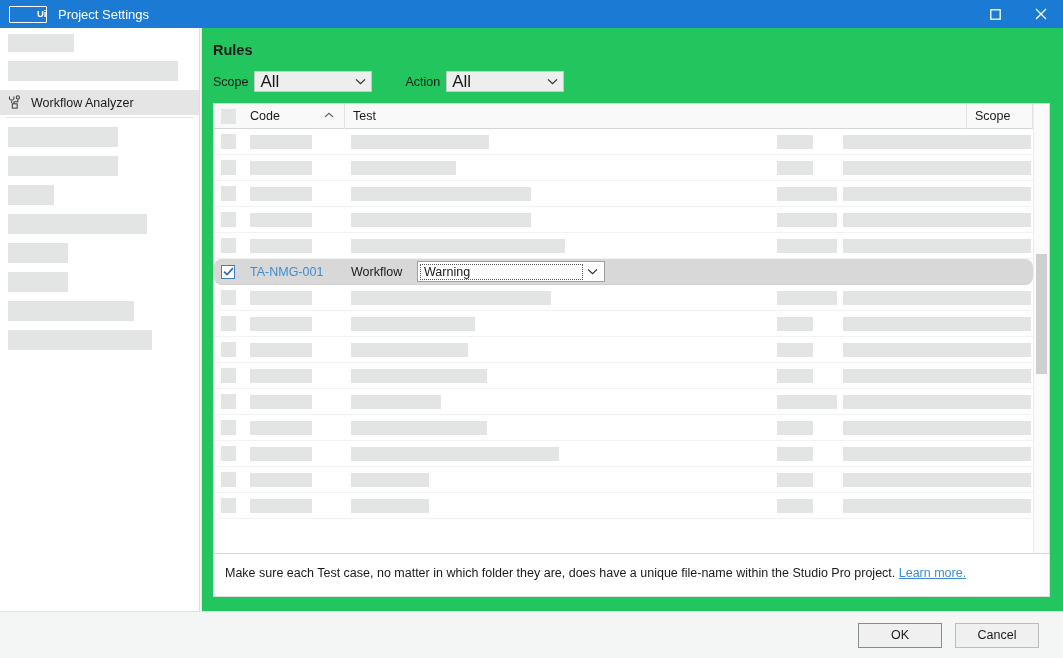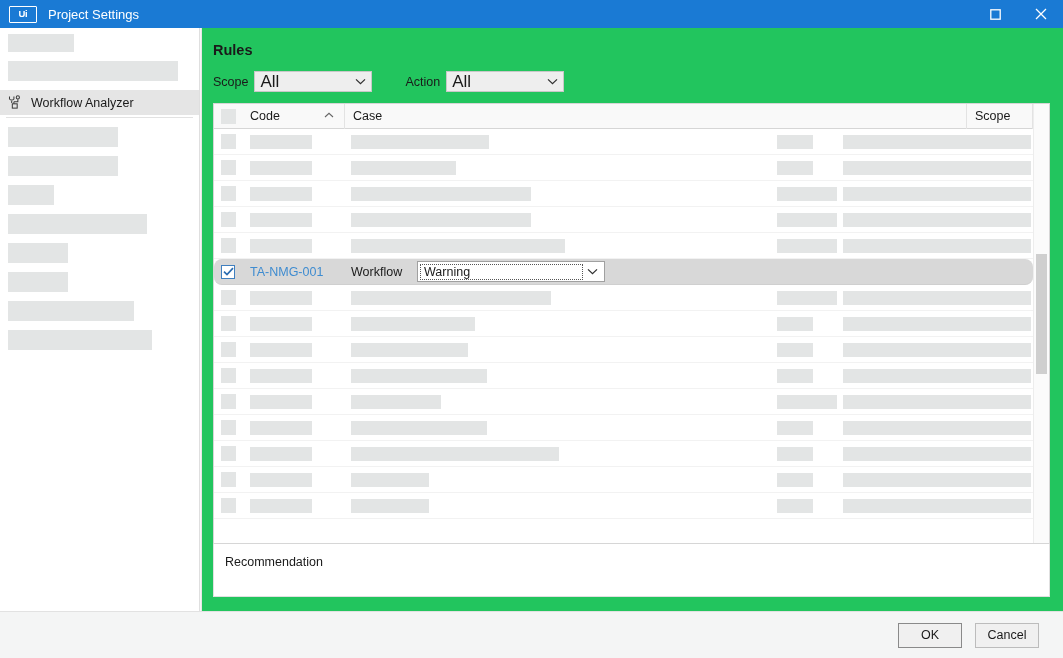--- a/index.html
+++ b/index.html
@@ -17,25 +17,25 @@
   
   .titlebar {
     height: 28px;
     background: #1a7ad4;
     display: flex;
     align-items: center;
     color: #ffffff;
     user-select: none;
   }
   .ui-logo {
-    width: 28px; height: 17px;
+    width: 38px; height: 17px;
     margin-left: 9px;
     border: 1.6px solid #ffffff;
     border-radius: 1px;
-    display: flex; align-items: center; justify-content: center;
+    display: flex; align-items: center; justify-content: flex-end;
     font-size: 9.5px; font-weight: bold; line-height: 1;
     letter-spacing: -0.3px;
   }
   .title-text {
     margin-left: 11px;
     font-size: 13px;
   }
   .win-controls { margin-left: auto; display: flex; height: 28px; }
   .win-btn {
     width: 45px; height: 28px;
@@ -230,21 +230,21 @@
   .footer {
     height: 47px;
     background: #f4f5f5;
     border-top: 1px solid #e2e2e2;
     display: flex;
     align-items: center;
     justify-content: flex-end;
     padding-right: 24px;
   }
   .btn {
-    width: 64px; height: 25px;
+    width: 84px; height: 25px;
     border: 1px solid #bcbcbc;
     background: #f0f0f0;
     font-size: 12.5px;
     display: flex; align-items: center; justify-content: center;
     margin-left: 13px;
     color: #1a1a1a;
   }
   .btn.default { border: 1px solid #8a8a8a; }
 </style>
 </head>
@@ -336,21 +336,21 @@
             </div>
             <div class="th c-code">
               <span>Code</span>
               <span class="sort-caret">
                 <svg width="10" height="6" viewBox="0 0 10 6">
                     <path d="M1 5 L5 1.3 L9 5" fill="none" stroke="#666" stroke-width="1.1"></path>
                   </svg>
               </span>
             </div>
             <div class="th c-name">
-              <span>Case</span>
+              <span>Test</span>
             </div>
             <div class="th c-scope">
               <span>Scope</span>
             </div>
           </div>
 
           <div class="tbody" id="tbody">
               <div class="tr">
                 <div class="td c-check">
                   <div class="cell-redact"></div>
@@ -617,21 +617,24 @@
             </div>
         </div>
 
         <div class="vscroll">
           <div class="thumb"></div>
         </div>
       </div>
     </div>
 
     <div class="recommendation">
-      <div class="rec-title">Recommendation</div>
+      <div class="rec-body">
+        <span>Make sure each Test case, no matter in which folder they are, does have a unique file-name within the Studio Pro project.</span>
+        <a class="link" href="#">Learn more.</a>
+      </div>
     </div>
 
     <div class="main-bottom-pad"></div>
   </div>
 </div>
 
 <div class="footer">
   <div class="btn default">OK</div>
   <div class="btn">Cancel</div>
 </div>

